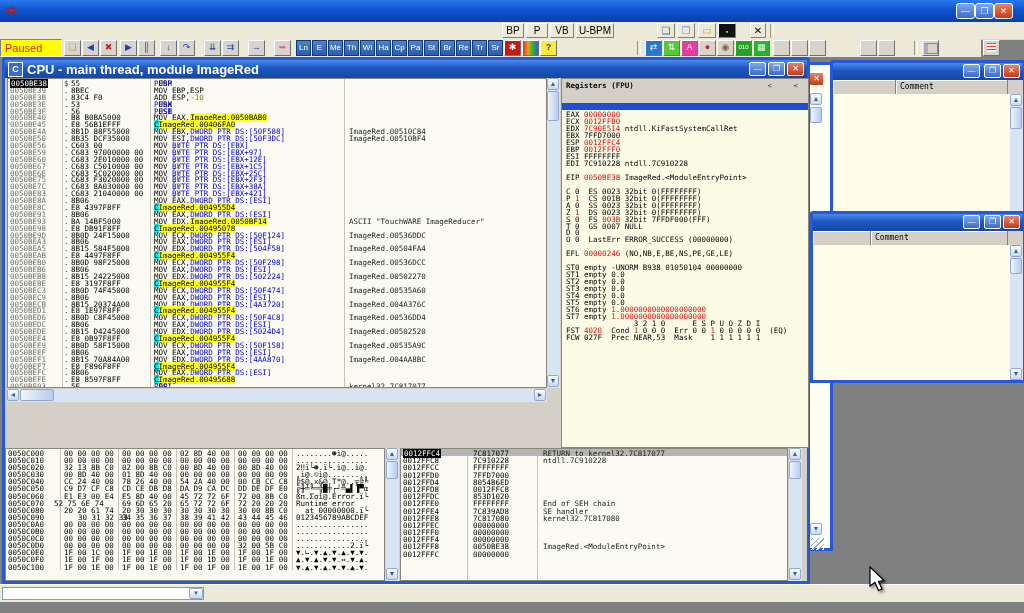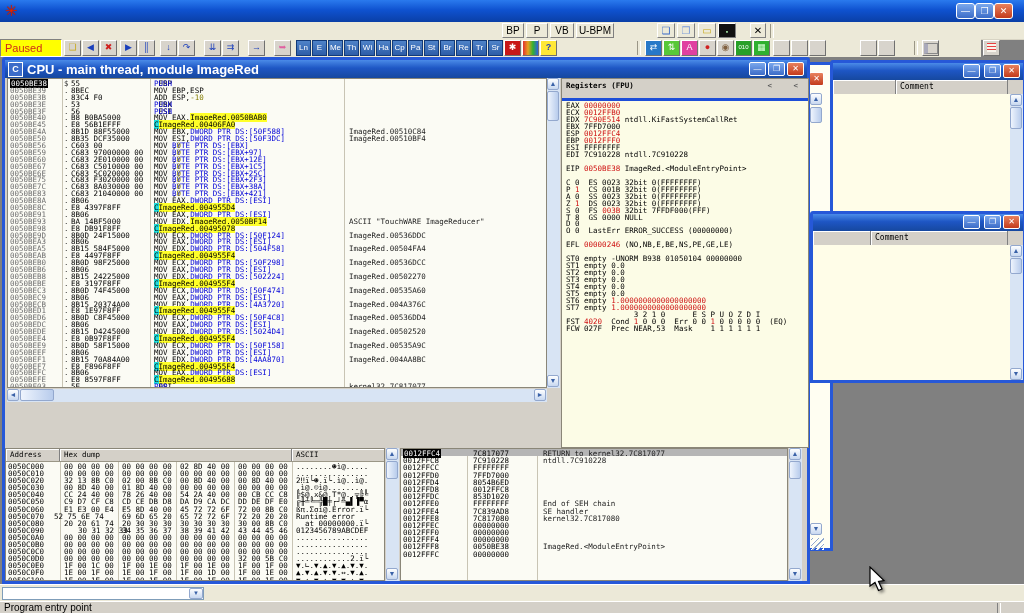--- a/index.html
+++ b/index.html
@@ -56,21 +56,21 @@
   .da.sel{background:#000;color:#fff;padding:0 1px;}
   .dp{left:56px;color:#333;}
   .db{left:63px;}
   .di{left:146px;}
   .dc{left:341px;color:#1c1c1c;}
   .kw{color:#0000d8;}
   .mem{color:#0000d8;}
   .imm{color:#847c00;}
   .call{background:#22dcdc;}
   .hl{background:#ffff28;}
-  .reghdr{position:relative;height:22px;background:#d4d0c8;border-bottom:3px solid #1d4ed8;font-weight:bold;padding:2px 0 17px 4px;box-sizing:border-box;}
+  .reghdr{position:relative;height:31px;background:#d4d0c8;border-bottom:7px solid #1d4ed8;font-weight:bold;padding:2px 0 17px 4px;box-sizing:border-box;}
   .regbody{position:relative;background:#fcfce6;height:100%;}
   .rline{height:6.97px;white-space:pre;padding-left:4px;}
   .r{color:#ce1010;}
   .hrow,.srow{position:relative;}
   .hrow{height:7.1px;}
   .srow{height:7.2px;}
   .hrow span,.srow span{position:absolute;white-space:pre;}
   .srow.sel{background:#b5b5b5;}
   .sa{left:2px;}
   .sa.selad{background:#000;color:#fff;padding:0 1px;}
@@ -527,21 +527,21 @@
             <div class="rline"><span>ESI FFFFFFFF</span></div>
             <div class="rline"><span>EDI 7C910228 ntdll.7C910228</span></div>
             <div class="rline">&nbsp;</div>
             <div class="rline"><span>EIP </span><span class="r">0050BE38</span><span> ImageRed.&lt;ModuleEntryPoint&gt;</span></div>
             <div class="rline">&nbsp;</div>
             <div class="rline"><span>C 0  ES 0023 32bit 0(FFFFFFFF)</span></div>
             <div class="rline"><span>P </span><span class="r">1</span><span>  CS 001B 32bit 0(FFFFFFFF)</span></div>
             <div class="rline"><span>A 0  SS 0023 32bit 0(FFFFFFFF)</span></div>
             <div class="rline"><span>Z </span><span class="r">1</span><span>  DS 0023 32bit 0(FFFFFFFF)</span></div>
             <div class="rline"><span>S 0  FS </span><span class="r">003B</span><span> 32bit 7FFDF000(FFF)</span></div>
-            <div class="rline"><span>T 8  GS 0000 NULL</span></div>
+            <div class="rline"><span>T 0  GS 0007 NULL</span></div>
             <div class="rline"><span>D 0</span></div>
             <div class="rline"><span>O 0  LastErr ERROR_SUCCESS (00000000)</span></div>
             <div class="rline">&nbsp;</div>
             <div class="rline"><span>EFL </span><span class="r">00000246</span><span> (NO,NB,E,BE,NS,PE,GE,LE)</span></div>
             <div class="rline">&nbsp;</div>
             <div class="rline"><span>ST0 empty -UNORM B938 01050104 00000000</span></div>
             <div class="rline"><span>ST1 empty 0.0</span></div>
             <div class="rline"><span>ST2 empty 0.0</span></div>
             <div class="rline"><span>ST3 empty 0.0</span></div>
             <div class="rline"><span>ST4 empty 0.0</span></div>
@@ -549,25 +549,20 @@
             <div class="rline"><span>ST6 empty </span><span class="r">1.0000000000000000000</span></div>
             <div class="rline"><span>ST7 empty </span><span class="r">1.0000000000000000000</span></div>
             <div class="rline"><span>               3 2 1 0      E S P U O Z D I</span></div>
             <div class="rline"><span>FST </span><span class="r">4020</span><span>  Cond </span><span class="r">1</span><span> 0 0 0  Err 0 0 </span><span class="r">1</span><span> 0 0 0 0 0  (EQ)</span></div>
             <div class="rline"><span>FCW 027F  Prec NEAR,53  Mask    1 1 1 1 1 1</span></div>
           </div>
       </div>
 
 
       <div class="pane" style="left:0;top:370px;width:380px;height:133px;">
-        <div style="position:relative;height:12px;background:#d4d0c8;border-bottom:1px solid #9a9686;">
-          <span class="colcell" style="left:0;width:54px;height:12px;padding-top:1px">Address</span>
-          <span class="colcell" style="left:54px;width:232px;height:12px;padding-top:1px">Hex dump</span>
-          <span class="colcell" style="left:286px;width:94px;height:12px;padding-top:1px;border-right:none">ASCII</span>
-        </div>
         <div style="position:relative" id="dump-rows">
           <div class="vline" style="left:54px;height:121px"></div>
           <div class="vline" style="left:112px;height:121px"></div>
           <div class="vline" style="left:170px;height:121px"></div>
           <div class="vline" style="left:228px;height:121px"></div>
           <div class="vline" style="left:286px;height:121px"></div>
         <div class="hrow">
               <span class="ha">0050C000</span>
               <span style="left:58px">00 00 00 00</span>
               <span style="left:116px">00 00 00 00</span>
@@ -791,21 +786,17 @@
         <span class="sbb" style="left:0;top:120px">▼</span>
       </div>
     </div>
   </div>
 
   <div class="cmdbar">
     <input class="combo" value="" style="">
     <span class="combobtn">▼</span>
   </div>
 
-  <div class="statusbar">
-    <span class="statustext">Program entry point</span>
-    <span class="sdiv"></span>
-  </div>
 
   <svg class="abs" style="left:866px;top:566px;filter:drop-shadow(2px 2px 1.5px rgba(0,0,0,.45))" width="22" height="28" viewBox="0 0 22 28">
     <path d="M4 1 L4 20 L9 16.5 L12.5 24.5 L16 23 L12.5 15.5 L18 14.5 Z" fill="#fff" stroke="#000" stroke-width="1.2"></path>
   </svg>
 </div>
 
 </body></html>

